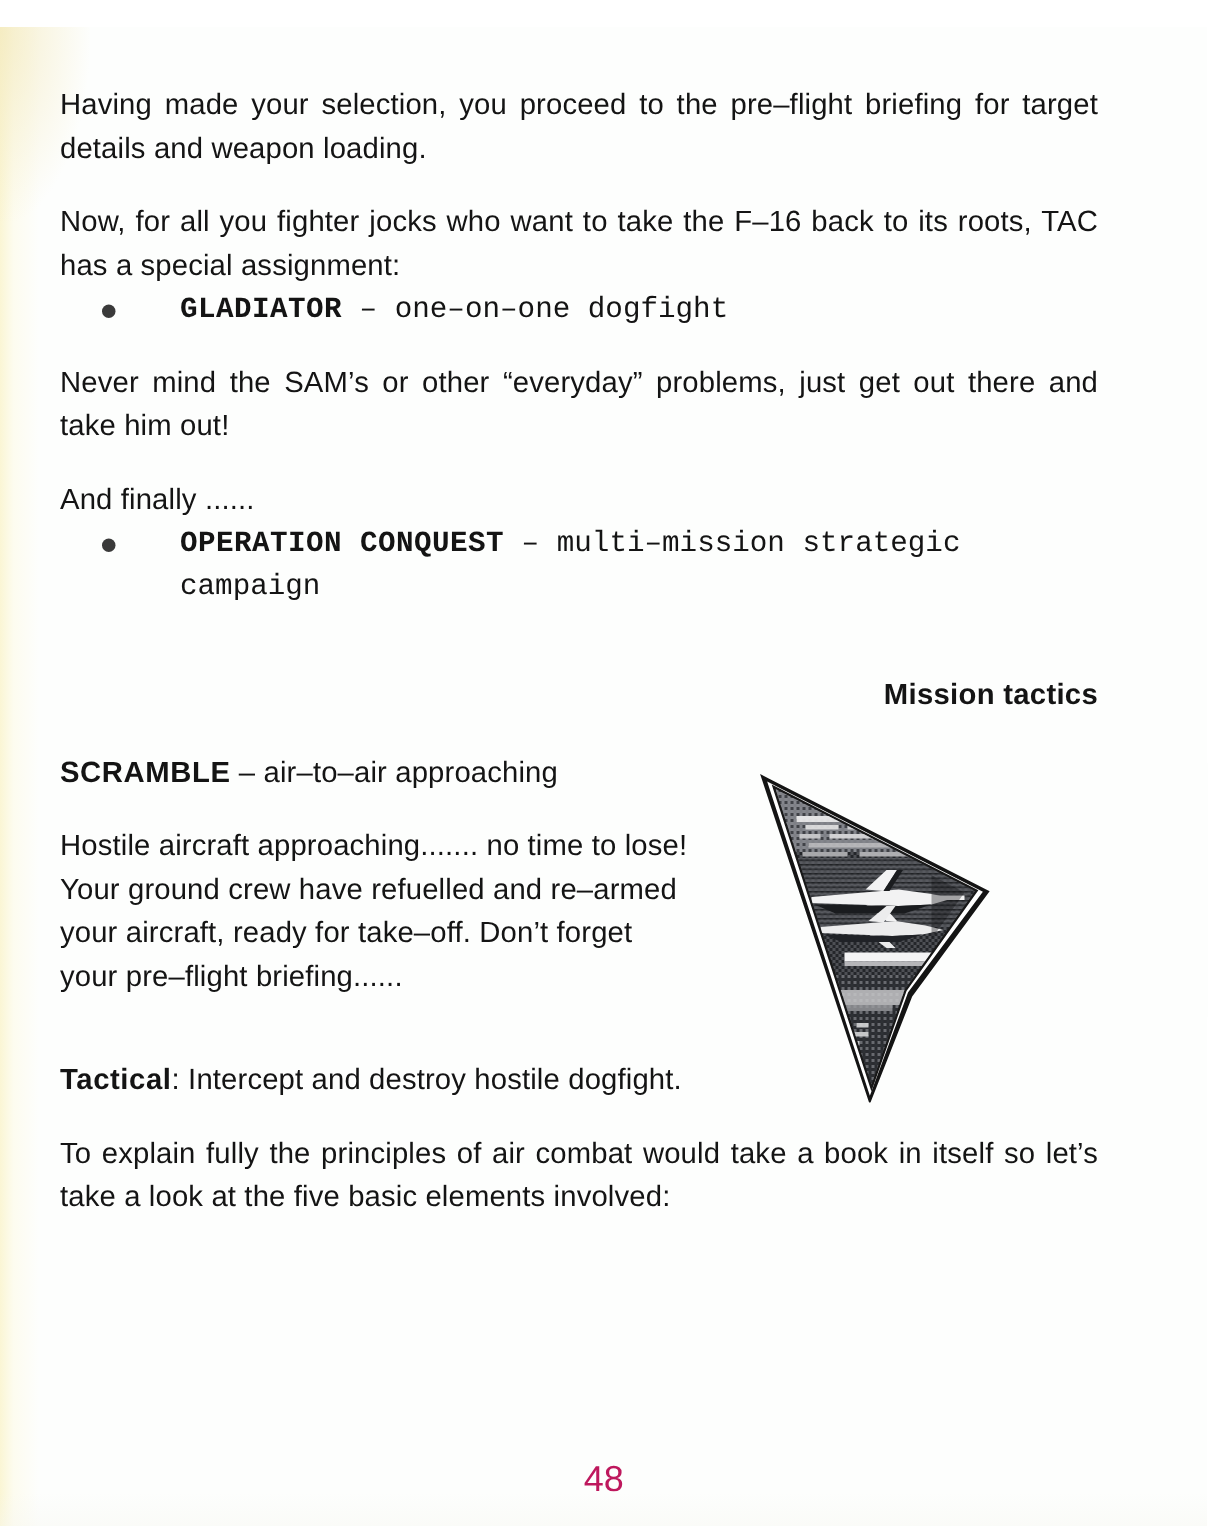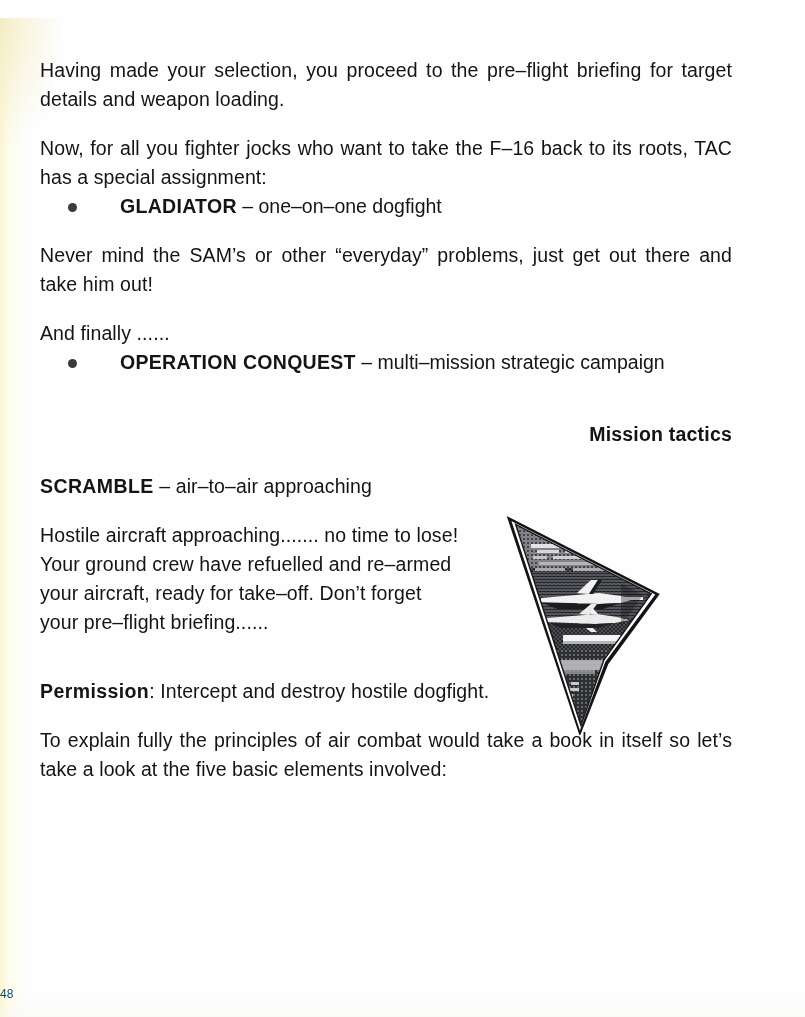--- a/index.html
+++ b/index.html
@@ -64,20 +64,21 @@
     letter-spacing: 0.1px;
   }
   p.justify { text-align: justify; }
   .gap-md { height: 20px; }
   .gap-lg { height: 26px; }
 
   ul.bullets {
     list-style: none;
     margin: 0;
     padding: 0;
+    font-family: Liberation Mono, monospace;
   }
   ul.bullets li {
     position: relative;
     font-size: 19.5px;
     line-height: 29px;
     padding-left: 80px;
   }
   ul.bullets li .dot {
     position: absolute;
     left: 28px;
@@ -103,23 +104,23 @@
   .lead-bold { font-weight: bold; letter-spacing: 0.4px; text-align: right; }
 
   
   .narrow { width: 420px; }
 
   #page-number {
     position: absolute;
     left: 0;
     bottom: 34px;
     width: 100%;
-    text-align: left;
-    font-size: 12px;
-    color: #0c4a6e;
+    text-align: center;
+    font-size: 24px;
+    color: #be185d;
   }
 
   
   #illustration {
     position: absolute;
     left: 503px;
     top: 492px;
     width: 168px;
     height: 225px;
   }
@@ -277,21 +278,21 @@
     <div class="gap-md"></div>
 
     <p class="para narrow">Hostile aircraft approaching....... no time to lose! Your ground crew have refuelled and re–armed your aircraft, ready for take–off. Don’t forget your pre–flight briefing......</p>
 
 
     <div class="gap-md"></div>
 
 
     <div class="gap-md"></div>
 
-    <p class="para"><span class="lead-bold">Permission</span><span>: Intercept and destroy hostile dogfight.</span></p>
+    <p class="para"><span class="lead-bold">Tactical</span><span>: Intercept and destroy hostile dogfight.</span></p>
 
     <div class="gap-md"></div>
 
     <p class="para justify">To explain fully the principles of air combat would take a book in itself so let’s take a look at the five basic elements involved:</p>
 
   </div>
 
   <div id="page-number">48</div>
 
 </div>

